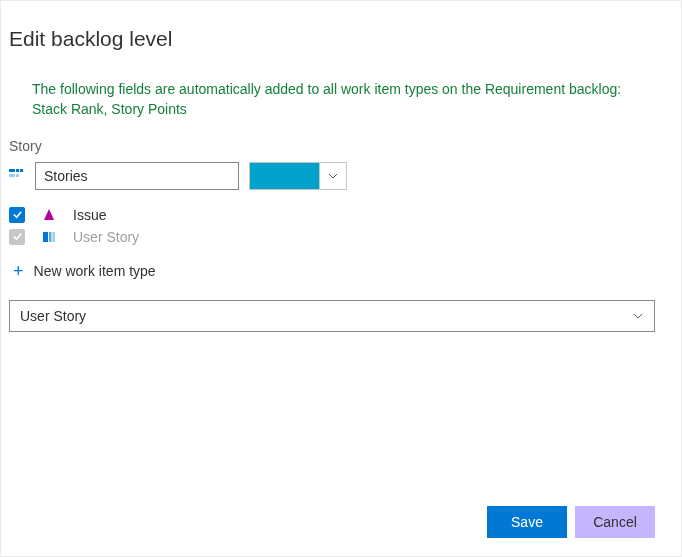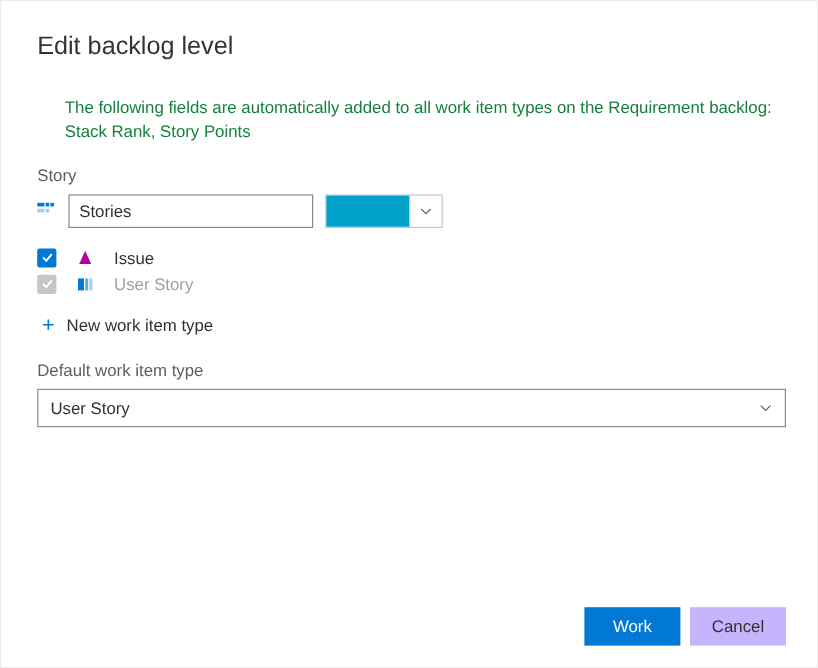--- a/index.html
+++ b/index.html
@@ -7,21 +7,21 @@
       font-family: "Segoe UI", -apple-system, sans-serif;
       font-size: 14px;
       color: #323130;
       background: #fff;
       width: 682px;
       height: 557px;
       position: relative;
       border: 1px solid #eaeaea;
     }
     .dialog {
-      padding: 26px 26px 0 30px;
+      padding: 26px 26px 0 8px;
     }
     .title {
       font-size: 21px;
       font-weight: 300;
       color: #333;
       margin-bottom: 28px;
     }
     .description {
       font-size: 14px;
       color: #15803d;
@@ -228,25 +228,24 @@
       <span class="wit-name disabled">User Story</span>
     </div>
 
   </div>
 
   <div class="add-row">
     <span class="plus-icon">+</span>
     <span>New work item type</span>
   </div>
 
-  <label class="label">Default work item type</label>
   <div class="default-select">
     <span>User Story</span>
     <svg class="chev" viewBox="0 0 12 12">
         <path d="M2 4 L6 8 L10 4" stroke="#605e5c" stroke-width="1" fill="none"></path>
       </svg>
   </div>
 </div>
 
 <div class="footer">
-  <button class="btn btn-primary">Work</button>
+  <button class="btn btn-primary">Save</button>
   <button class="btn btn-secondary">Cancel</button>
 </div>
 
 </body></html>

